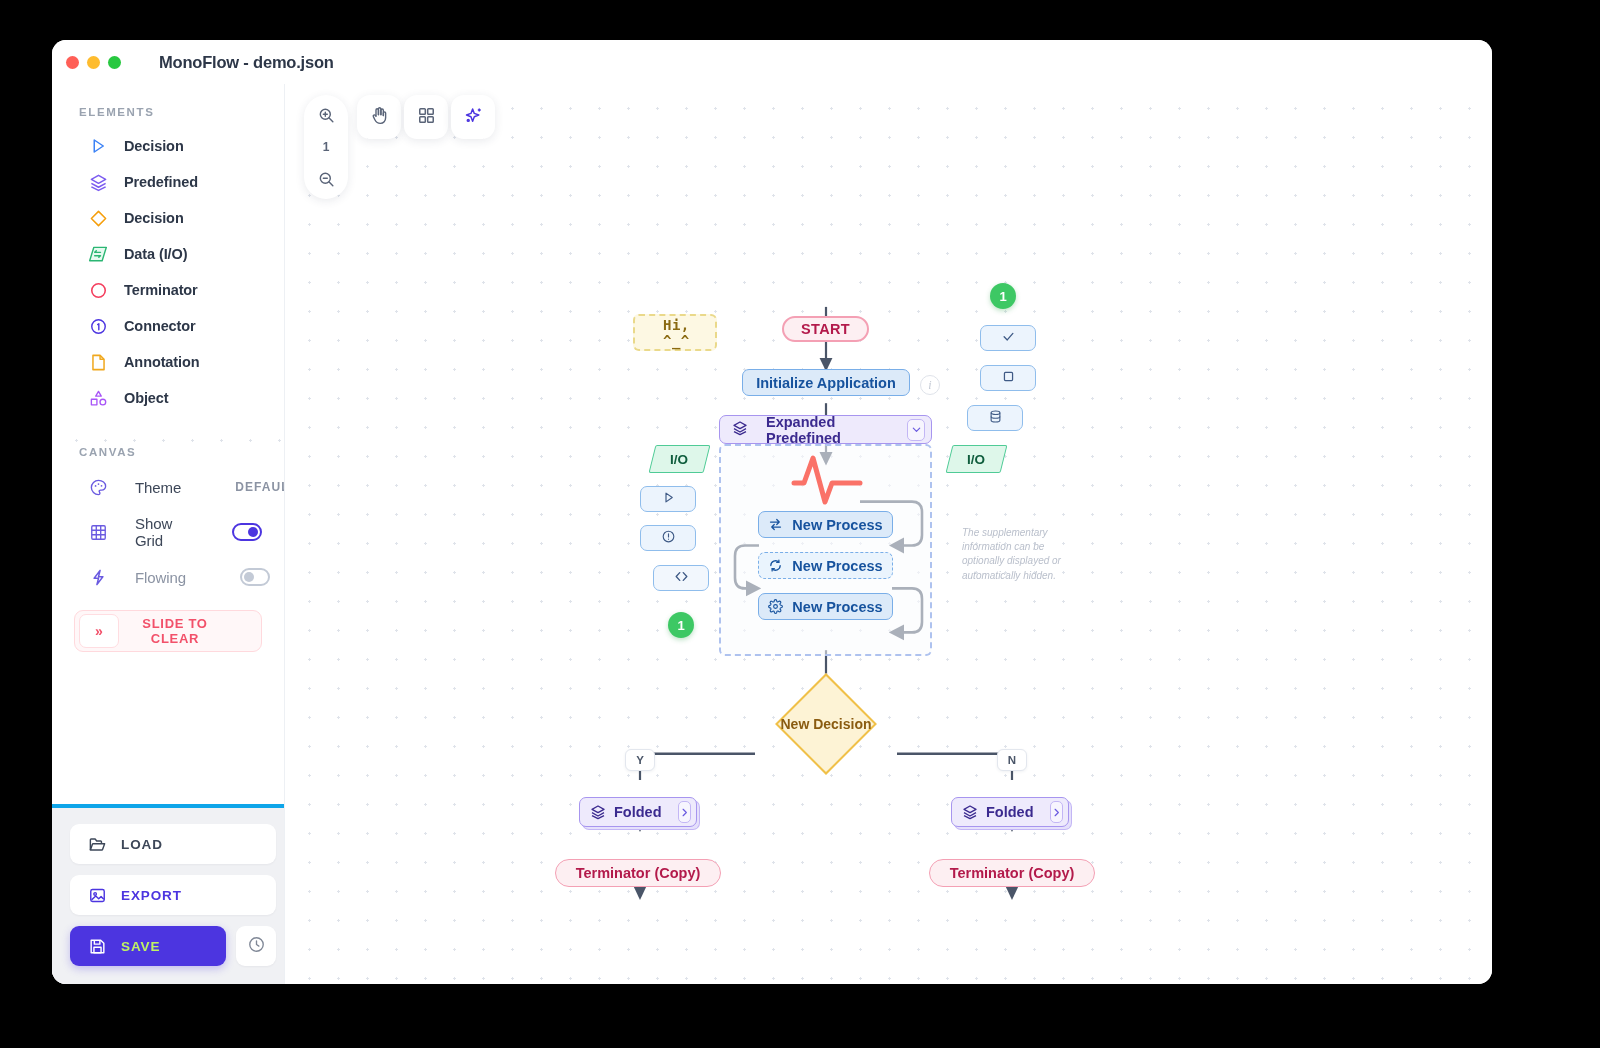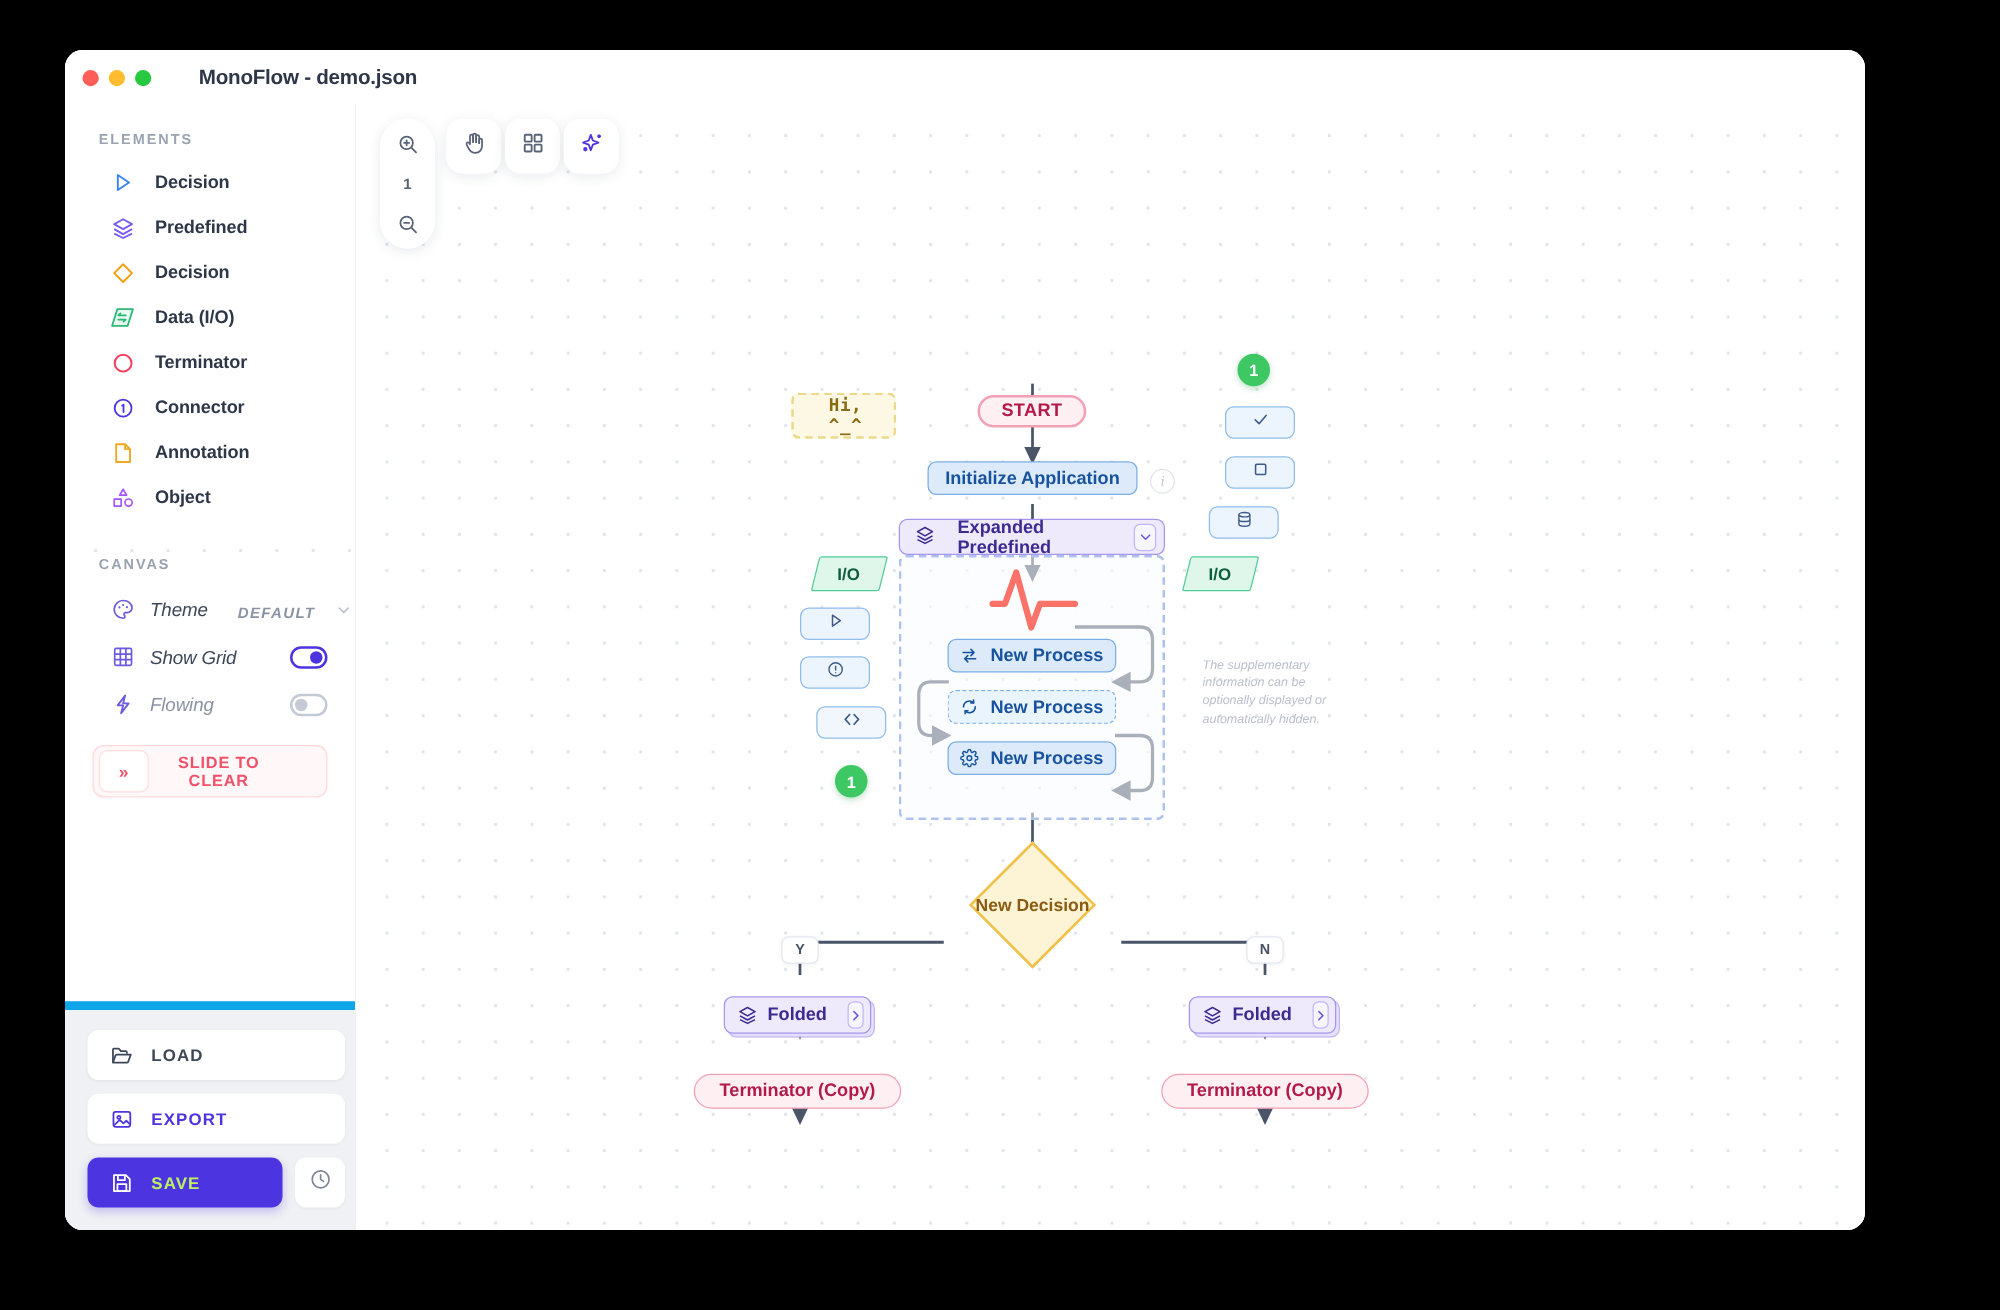--- a/index.html
+++ b/index.html
@@ -70,25 +70,24 @@
     align-items: center;
     gap: 16px;
     padding: 8px 0 8px 36px;
     cursor: pointer;
   }
   .elem-icon { width: 20px; height: 20px; display:flex; align-items:center; justify-content:center; flex:0 0 20px; }
   .elem-label { font-size: 14.5px; font-weight: bold; color: #2d3748; letter-spacing: -0.1px; }
 
   .canvas-item {
     display: flex;
-    align-items: flex-end;
-    gap: 12px;
+    align-items: center;
+    gap: 27px;
     padding: 9px 22px 9px 36px;
     cursor: pointer;
-    font-style: italic;
   }
   .canvas-item .elem-label { font-weight: normal; font-size: 15px; color: #3d4758; }
   .canvas-item.dim .elem-label { color: #8b93a3; }
   .spacer { flex: 1; }
   .theme-val {
     font-size: 12px; font-weight: bold; letter-spacing: 1.1px; color: #8b93a3;
   }
   .chev-dn { color: #b6bdc9; font-size: 12px; margin-left: 5px; }
 
   .toggle {
@@ -121,21 +120,21 @@
     color: #f2516a; font-size: 14px; font-weight: bold;
   }
   .slide-text {
     flex: 1; text-align: center;
     font-size: 13px; font-weight: bold; letter-spacing: 0.7px;
     color: #f2516a; padding-right: 30px;
   }
 
   .sidebar-footer {
     background: #f0f1f4;
-    border-top: 7px solid #0ea5e9;
+    border-top: 4px solid #0ea5e9;
     padding: 16px 8px 18px 18px;
     display: flex; flex-direction: column; gap: 11px;
   }
   .fbtn {
     height: 40px; border-radius: 9px;
     background: #fff;
     display: flex; align-items: center; gap: 14px;
     padding-left: 17px;
     font-size: 13.5px; font-weight: bold; letter-spacing: 0.9px;
     color: #3d4758; cursor: pointer;

